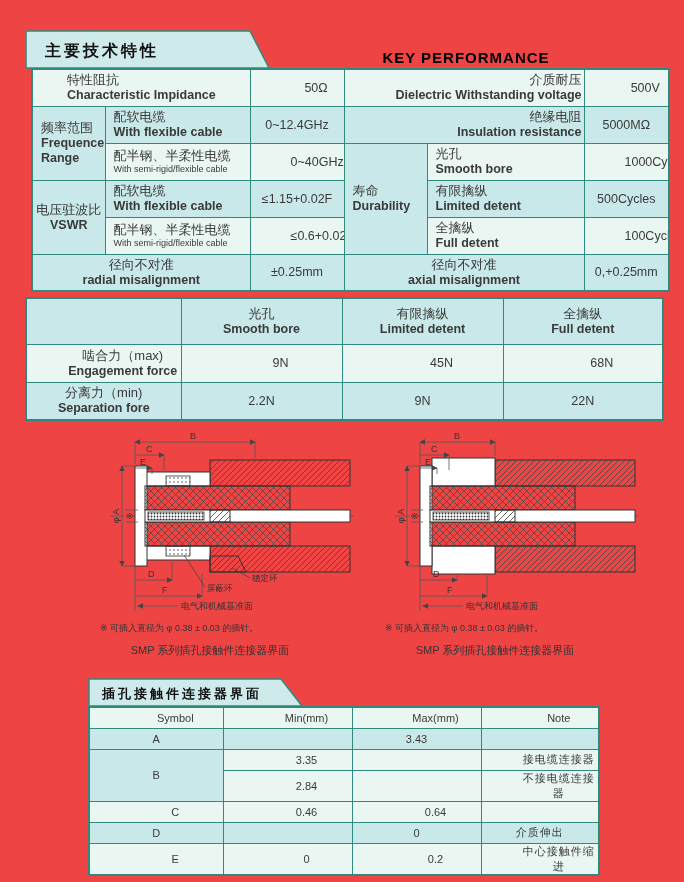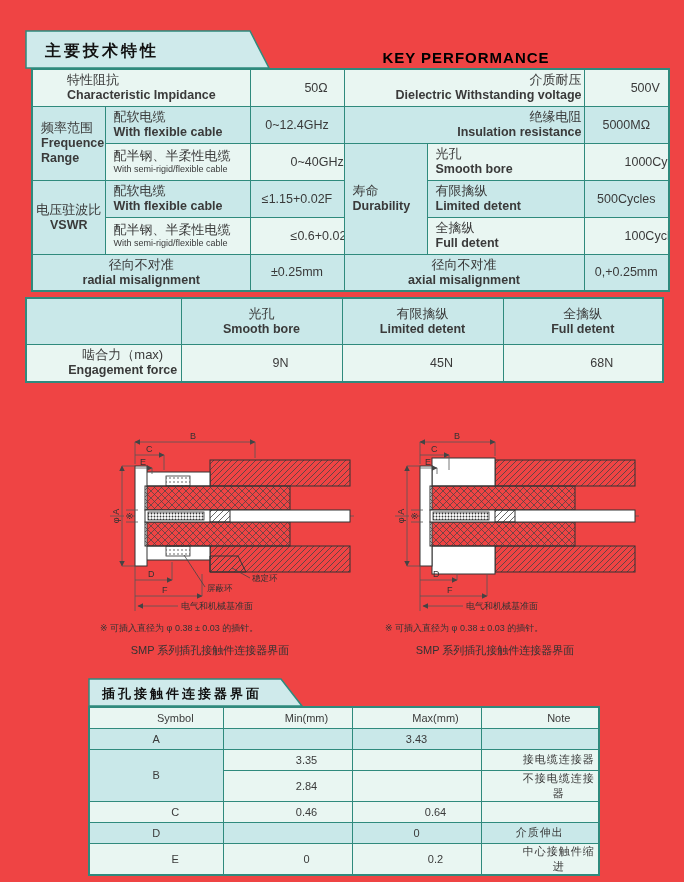--- a/index.html
+++ b/index.html
@@ -181,20 +181,29 @@
     </tr>
     <tr class="rrow">
       <td class="pale">
         <div class="zh">啮合力（max)</div>
         <div class="en">Engagement force</div>
       </td>
       <td class="pale val">9N</td>
       <td class="pale val">45N</td>
       <td class="pale val">68N</td>
     </tr>
+    <tr class="rrow">
+      <td class="cyan">
+        <div class="zh">分离力（min)</div>
+        <div class="en">Separation fore</div>
+      </td>
+      <td class="cyan val">2.2N</td>
+      <td class="cyan val">9N</td>
+      <td class="cyan val">22N</td>
+    </tr>
   </tbody>
     </table>
 
   <svg class="dg" style="left:60px;top:428px" width="300" height="245" viewBox="0 0 300 245">
     <defs>
       <pattern id="hatch" width="6" height="6" patternUnits="userSpaceOnUse">
         <path d="M-1,1 L1,-1 M0,6 L6,0 M5,7 L7,5" stroke="#444" stroke-width="0.8"></path>
       </pattern>
       <pattern id="xhatch" width="7" height="7" patternUnits="userSpaceOnUse">
         <path d="M0,0 L7,7 M7,0 L0,7" stroke="#444" stroke-width="0.7"></path>

